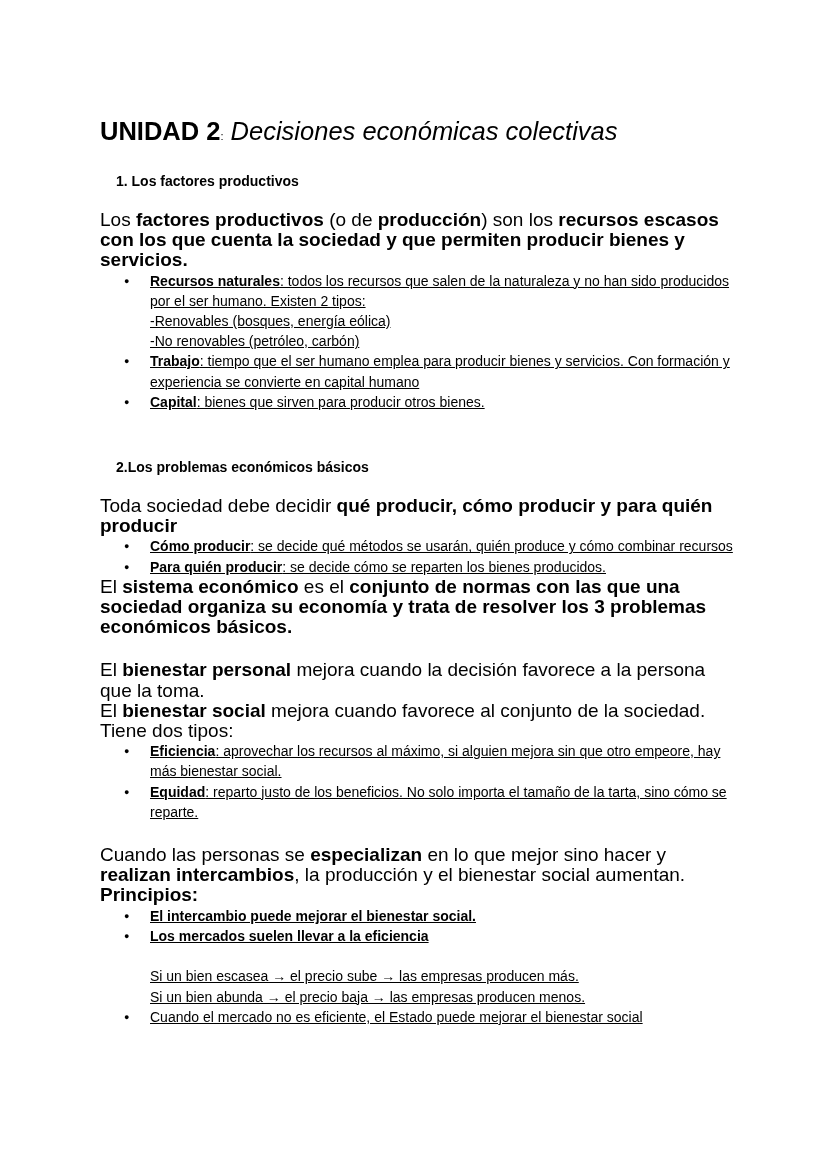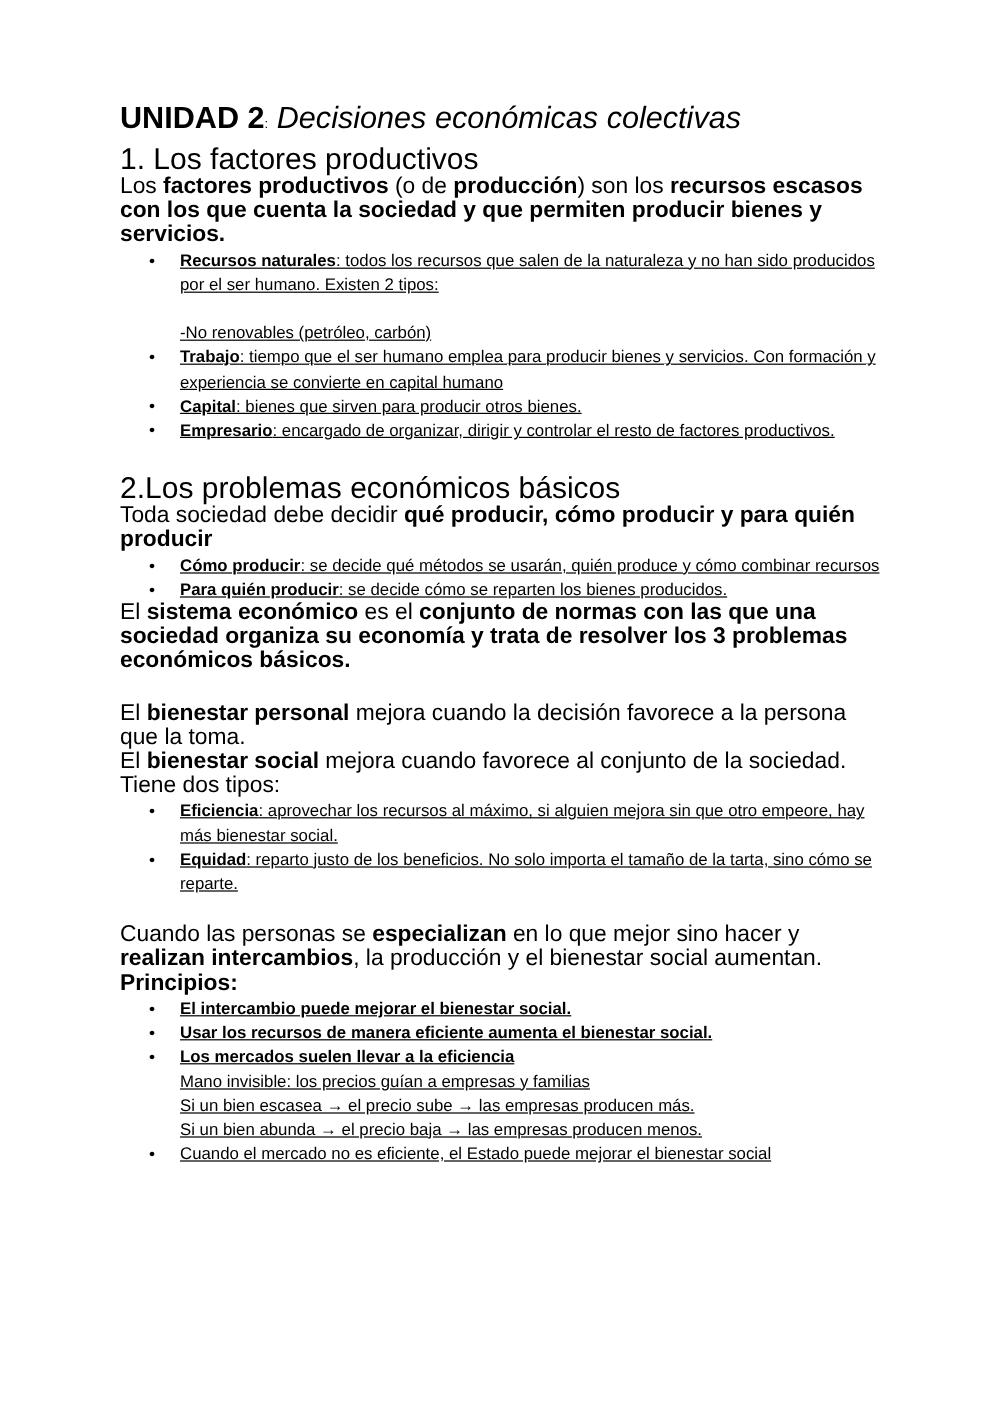--- a/index.html
+++ b/index.html
@@ -1,46 +1,45 @@
 <!DOCTYPE html>
 <html><head>
 <meta charset="utf-8">
 <style>
   html, body { margin: 0; padding: 0; background: #ffffff; }
   body { width: 828px; height: 1169px; position: relative; overflow: hidden;
          font-family: "Liberation Sans", sans-serif; color: #000; }
-  .page { position: absolute; left: 100px; top: 82px; width: 640px; }
+  .page { position: absolute; left: 100px; top: 114px; width: 640px; }
   .title { font-size: 25.5px; line-height: 34px; margin: 0; font-weight: normal; white-space: nowrap; }
   .title .u { font-weight: bold; }
   .title .colon { font-size: 11px; font-weight: normal; }
   .title .sub { font-style: italic; }
-  h2 { font-size: 25px; line-height: 25px; margin: 0; font-weight: normal; }
+  h2 { font-size: 14px; line-height: 25px; margin: 16px; font-weight: bold; }
   p { margin: 0; font-size: 19px; line-height: 20.2px; }
   ul { margin: 0; padding: 0 0 0 50px; list-style: none; }
   li { position: relative; font-size: 14px; line-height: 20.2px; text-decoration: underline; }
   li::before { content: "\25CF"; position: absolute; left: -26px; top: 0; font-size: 9px; line-height: 20.2px; }
   b { font-weight: bold; }
   .gap-large { height: 27px; }
   .gap-med { height: 23px; }
 </style>
 </head>
 <body>
 
 <div class="page">
 
   <h1 class="title"><span class="u">UNIDAD 2</span><span class="colon">:</span> <span class="sub">Decisiones económicas colectivas</span></h1>
 
   <section>
     <h2>1. Los factores productivos</h2>
     <p><span>Los </span><b>factores productivos</b><span> (o de </span><b>producción</b><span>) son los </span><b>recursos escasos con los que cuenta la sociedad y que permiten producir bienes y servicios.</b></p>
     <ul>
-      <li><b>Recursos naturales</b><span>: todos los recursos que salen de la naturaleza y no han sido producidos por el ser humano. Existen 2 tipos:</span><br><br><span>-No renovables (petróleo, carbón)</span></li>
+      <li><b>Recursos naturales</b><span>: todos los recursos que salen de la naturaleza y no han sido producidos por el ser humano. Existen 2 tipos:</span><br><span>-Renovables (bosques, energía eólica)</span><br><span>-No renovables (petróleo, carbón)</span></li>
       <li><b> Trabajo</b><span>: tiempo que el ser humano emplea para producir bienes y servicios. Con formación y experiencia se convierte en capital humano</span></li>
       <li><b>Capital</b><span>: bienes que sirven para producir otros bienes.</span><br></li>
-      <li><b>Empresario</b><span>: encargado de organizar, dirigir y controlar el resto de factores productivos.</span></li>
     </ul>
   </section>
 
   <div class="gap-large"></div>
 
   <section>
     <h2>2.Los problemas económicos básicos</h2>
     <p><span>Toda sociedad debe decidir </span><b>qué producir, cómo producir y para quién producir</b></p>
     <ul>
       <li><b>Cómo producir</b><span>: se decide qué métodos se usarán, quién produce y cómo combinar recursos</span></li>
@@ -60,19 +59,18 @@
     </ul>
   </section>
 
   <div class="gap-med"></div>
 
   <section>
     <p><span>Cuando las personas se </span><b>especializan</b><span> en lo que mejor sino hacer y </span><b>realizan intercambios</b><span>, la producción y el bienestar social aumentan.</span></p>
     <p><b>Principios:</b></p>
     <ul>
       <li><b>El intercambio puede mejorar el bienestar social.</b></li>
-      <li><b>Usar los recursos de manera eficiente aumenta el bienestar social.</b></li>
-      <li><b>Los mercados suelen llevar a la eficiencia</b><br><span>Mano invisible: los precios guían a empresas y familias</span><br><span>Si un bien escasea → el precio sube → las empresas producen más.</span><br><span>Si un bien abunda → el precio baja → las empresas producen menos.</span></li>
+      <li><b>Los mercados suelen llevar a la eficiencia</b><br><br><span>Si un bien escasea → el precio sube → las empresas producen más.</span><br><span>Si un bien abunda → el precio baja → las empresas producen menos.</span></li>
       <li><span>Cuando el mercado no es eficiente, el Estado puede mejorar el bienestar social</span></li>
     </ul>
   </section>
 
 </div>
 
 </body></html>

